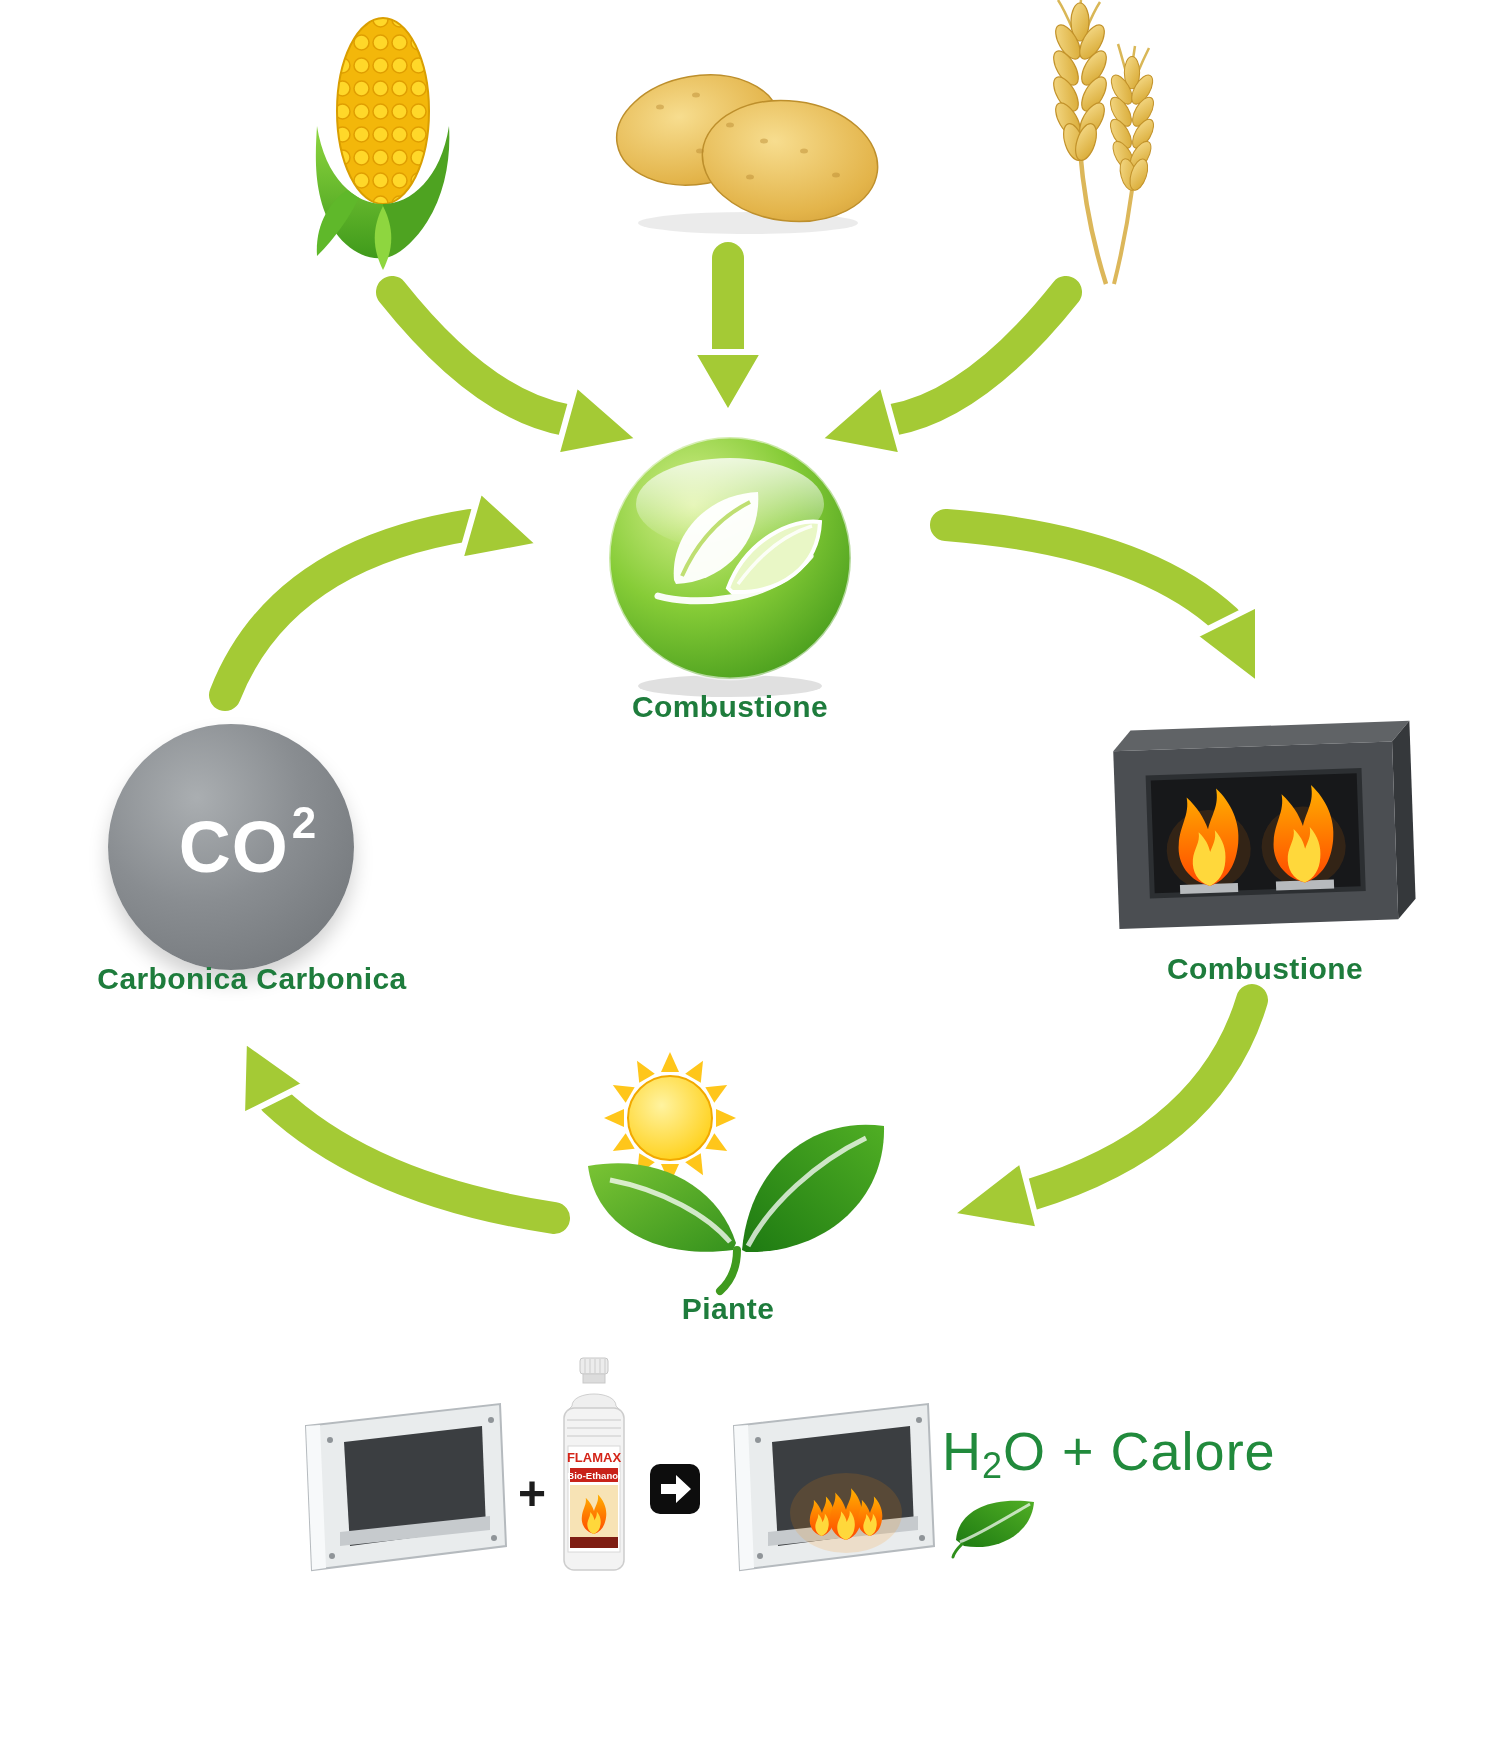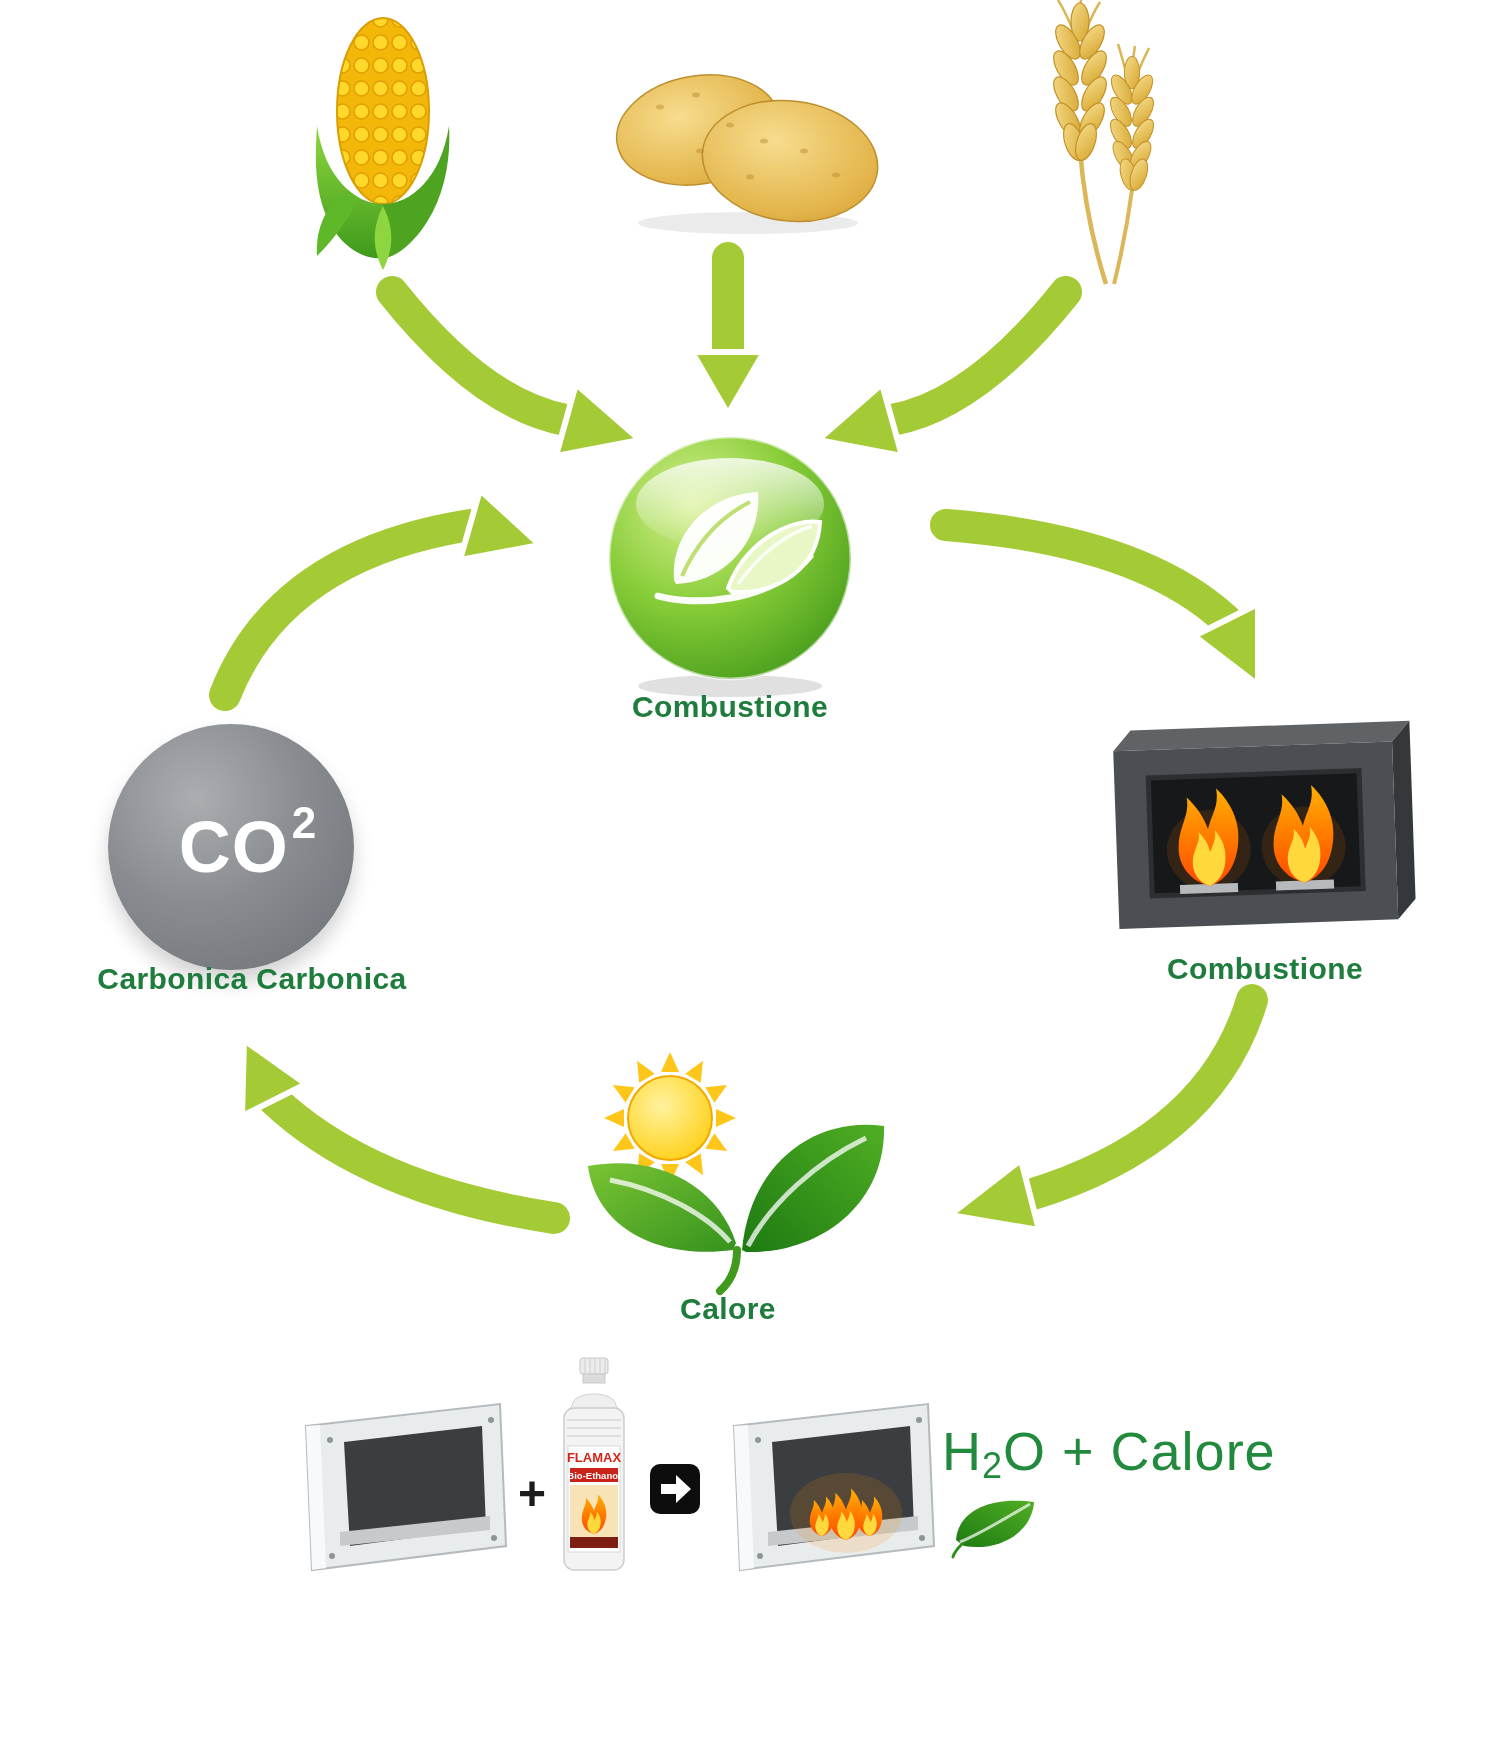--- a/index.html
+++ b/index.html
@@ -275,21 +275,21 @@
       <circle r="42" fill="url(#sunG)" stroke="#f2a900" stroke-width="2"></circle>
     </g>
     <g>
       <path d="M175,212 C100,222 38,190 30,128 C100,115 160,148 178,205 Z" fill="url(#leafL)"></path>
       <path d="M52,142 C105,152 150,178 172,204" stroke="#ffffff" stroke-width="5" fill="none" opacity="0.75"></path>
       <path d="M184,212 C192,124 258,78 326,88 C328,166 262,216 188,214 Z" fill="url(#leafR)"></path>
       <path d="M308,100 C258,124 212,166 190,208" stroke="#ffffff" stroke-width="5" fill="none" opacity="0.75"></path>
       <path d="M179,212 C179,232 172,244 162,253" stroke="#3f9a1e" stroke-width="8" fill="none" stroke-linecap="round"></path>
     </g>
   </svg>
-  <div class="node-label" style="left:578px;top:1292px;width:300px">Calore</div>
+  <div class="node-label" style="left:578px;top:1292px;width:300px">Piante</div>
 
   <svg class="abs" style="left:298px;top:1398px" width="222" height="178" viewBox="0 0 222 178">
     <use href="#fp-base"></use>
   </svg>
 
   <div class="plus-sign">+</div>
 
   <svg class="abs" style="left:554px;top:1356px" width="80" height="220" viewBox="0 0 80 220">
     <rect x="26" y="2" width="28" height="16" rx="3" fill="#ececec" stroke="#c6c6c6"></rect>
     <path d="M31,3 V17 M36,3 V17 M41,3 V17 M46,3 V17 M51,3 V17" stroke="#d6d6d6" stroke-width="1.5"></path>

